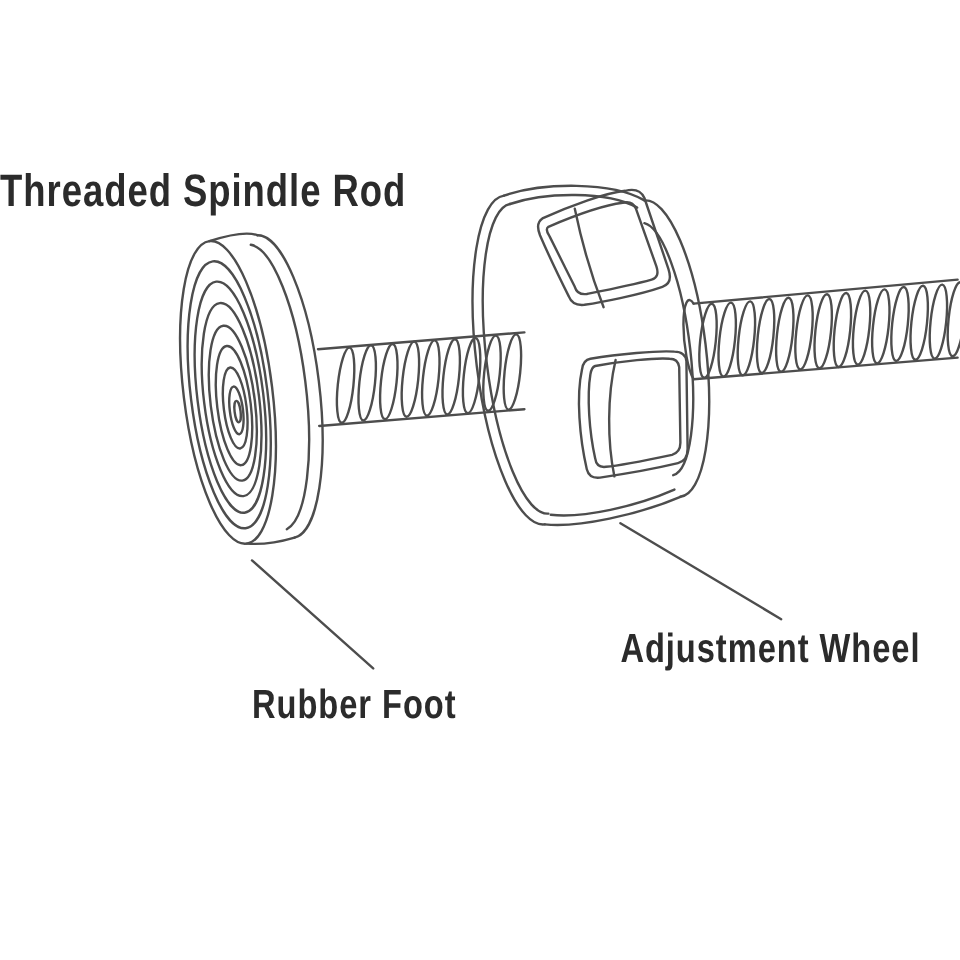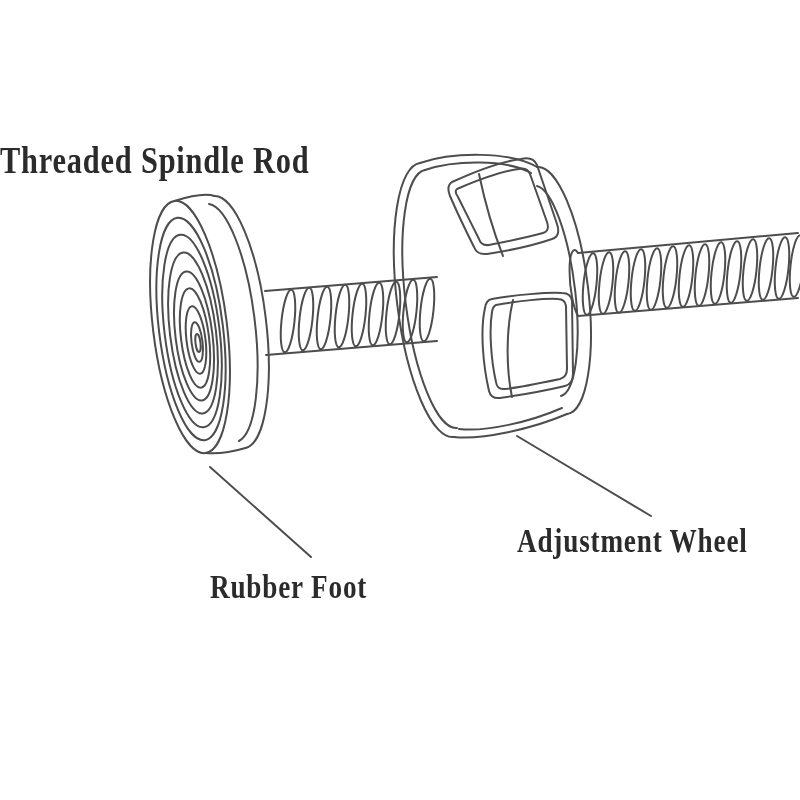--- a/index.html
+++ b/index.html
@@ -2,21 +2,21 @@
 <html style="--background: #ffffff; --line: #4d4d4d; --leader-line: #333333; --text: #2b2b2b;"><head>
 <meta charset="utf-8">
 <style>
   html,body { margin:0; padding:0; }
   body { background:#fff; }
   .stage {
     position:relative;
     width:800px; height:800px;
     background: var(--background, #ffffff);
     overflow:hidden;
-    font-family:Liberation Serif, serif;
+    font-family:Liberation Sans, sans-serif;
   }
   svg.drawing { position:absolute; left:0; top:0; }
   .ln path, .ln ellipse, .ln line {
     fill:none;
     stroke: var(--line, #4d4d4d);
     stroke-width:2;
     stroke-linecap:round;
     stroke-linejoin:round;
   }
   .leader {

